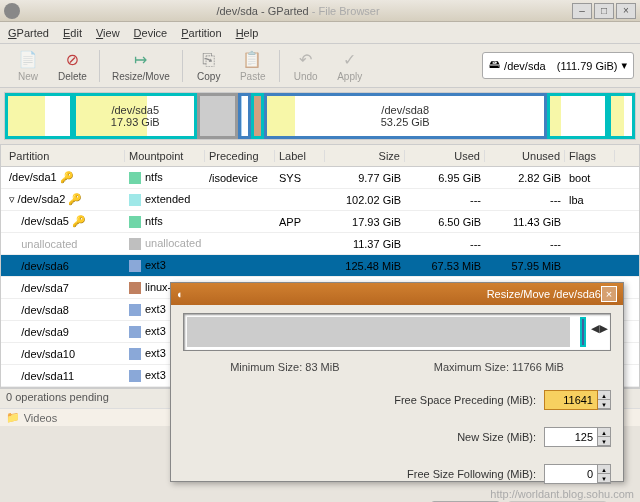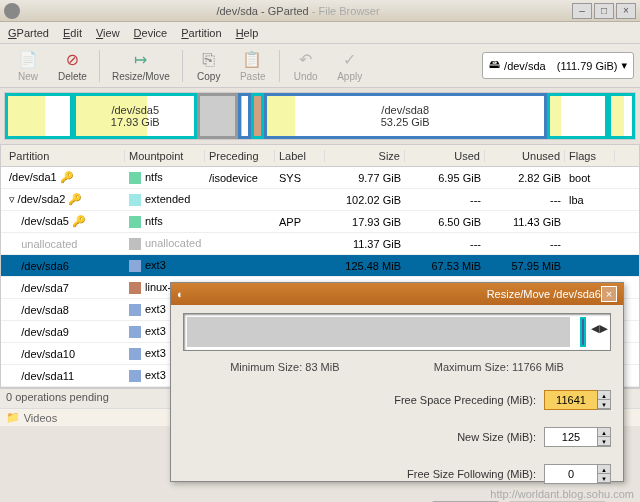--- a/index.html
+++ b/index.html
@@ -42,21 +42,21 @@
 .dlgclose{width:16px;height:16px;background:#d6a070;border:1px solid #fff;display:flex;align-items:center;justify-content:center;color:#fff}
 .dlgbody{padding:8px 12px}
 .slider{height:38px;background:#fff;border:1px solid #888;box-shadow:inset 1px 1px 2px #999;position:relative;margin-bottom:10px}
 .slidegrey{position:absolute;left:3px;top:3px;bottom:3px;right:40px;background:#ccc}
 .slidehandle{position:absolute;right:24px;top:3px;bottom:3px;width:6px;background:#4060a0;border:2px solid #00c0c0}
 .arrows{position:absolute;right:2px;top:8px;display:flex;flex-direction:row;font-size:18px;color:#333}
 .sizes{display:flex;justify-content:space-around;color:#444;margin-bottom:8px}
 .frow{display:flex;align-items:center;justify-content:flex-end;gap:8px;margin:17px 0}
 .frow label{color:#333}
 .spin{display:flex;align-items:center}
-.spin input{width:54px;height:20px;border:1px solid #999;padding:8px 4px;text-align:center}
+.spin input{width:54px;height:20px;border:1px solid #999;padding:8px 4px;text-align:right}
 .spin input.hl{background:#f7d060;border:1px solid #c08020}
 .spinbtns{display:flex;flex-direction:column;border:1px solid #999;border-left:none}
 .spinbtns span{width:12px;height:9px;background:#ddd;font-size:7px;text-align:center;line-height:9px;border-bottom:1px solid #999}
 .dlgbtns{display:flex;justify-content:flex-end;gap:8px;margin-top:8px;padding-right:4px}
 .btn{border:1px solid #aaa;background:linear-gradient(#fdfdfb,#e8e4da);padding:4px 10px;border-radius:3px;display:flex;align-items:center;gap:4px;color:#333}
 .btn.disabled{opacity:.5}
 .watermark{position:absolute;right:6px;bottom:2px;color:#aaa;font-size:11px}
 </style>
 </head>
 <body>

